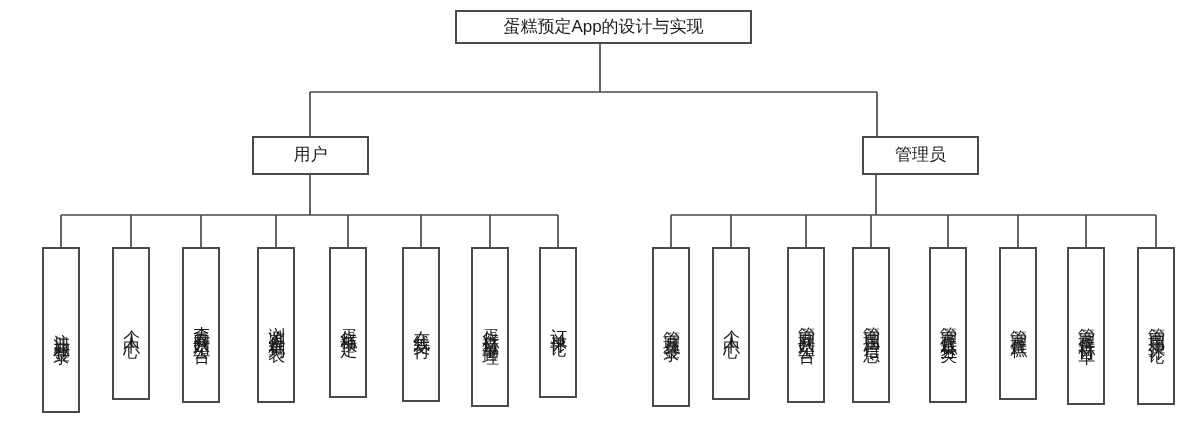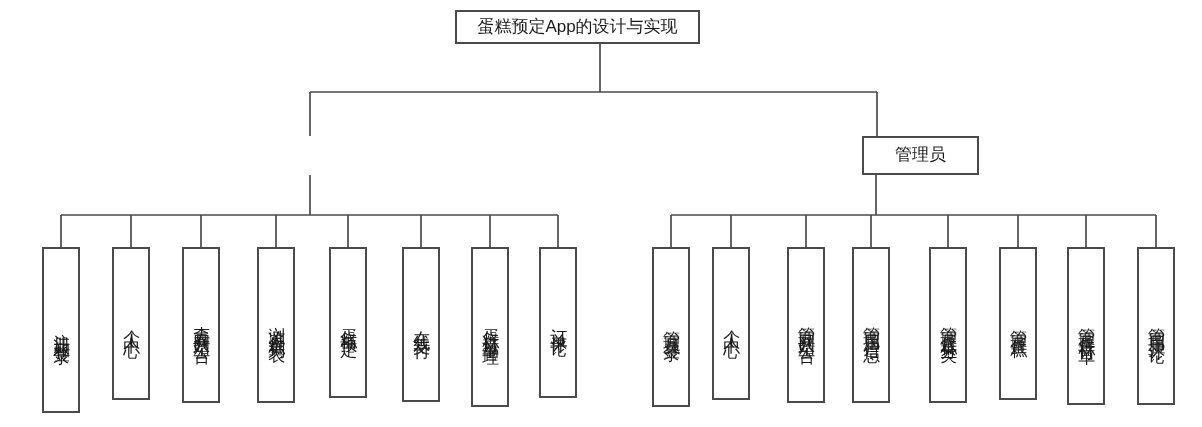--- a/index.html
+++ b/index.html
@@ -21,21 +21,21 @@
     box-sizing: border-box;
     border: 2px solid #4a4a4a;
     background: #ffffff;
     display: flex;
     align-items: center;
     justify-content: center;
     font-size: 17px;
     line-height: 1.2;
     text-align: center;
   }
-  .node-root   { left: 455px; top: 10px;  width: 245px; height: 34px; }
+  .node-root   { left: 455px; top: 10px;  width: 297px; height: 34px; }
   .node-branch { top: 136px; width: 117px; height: 39px; }
   .node-branch.user  { left: 252px; }
   .node-branch.admin { left: 862px; }
   .leaf { top: 247px; width: 38px; }
   .leaf .vtxt {
     writing-mode: vertical-rl;
     text-orientation: upright;
     letter-spacing: 4px;
     font-size: 17px;
   }
@@ -92,20 +92,23 @@
       <path d="M1018,215 V247"></path>
       <path d="M1086,215 V247"></path>
       <path d="M1156,215 V247"></path>
     </g>
   </svg>
 
   <div class="node node-root">
     <span>蛋糕预定App的设计与实现</span>
   </div>
 
+  <div class="node node-branch user">
+    <span>用户</span>
+  </div>
   <div class="node node-branch admin">
     <span>管理员</span>
   </div>
 
   <div class="node leaf u0">
     <span class="vtxt">注册和登录</span>
   </div>
   <div class="node leaf u1">
     <span class="vtxt">个人中心</span>
   </div>

